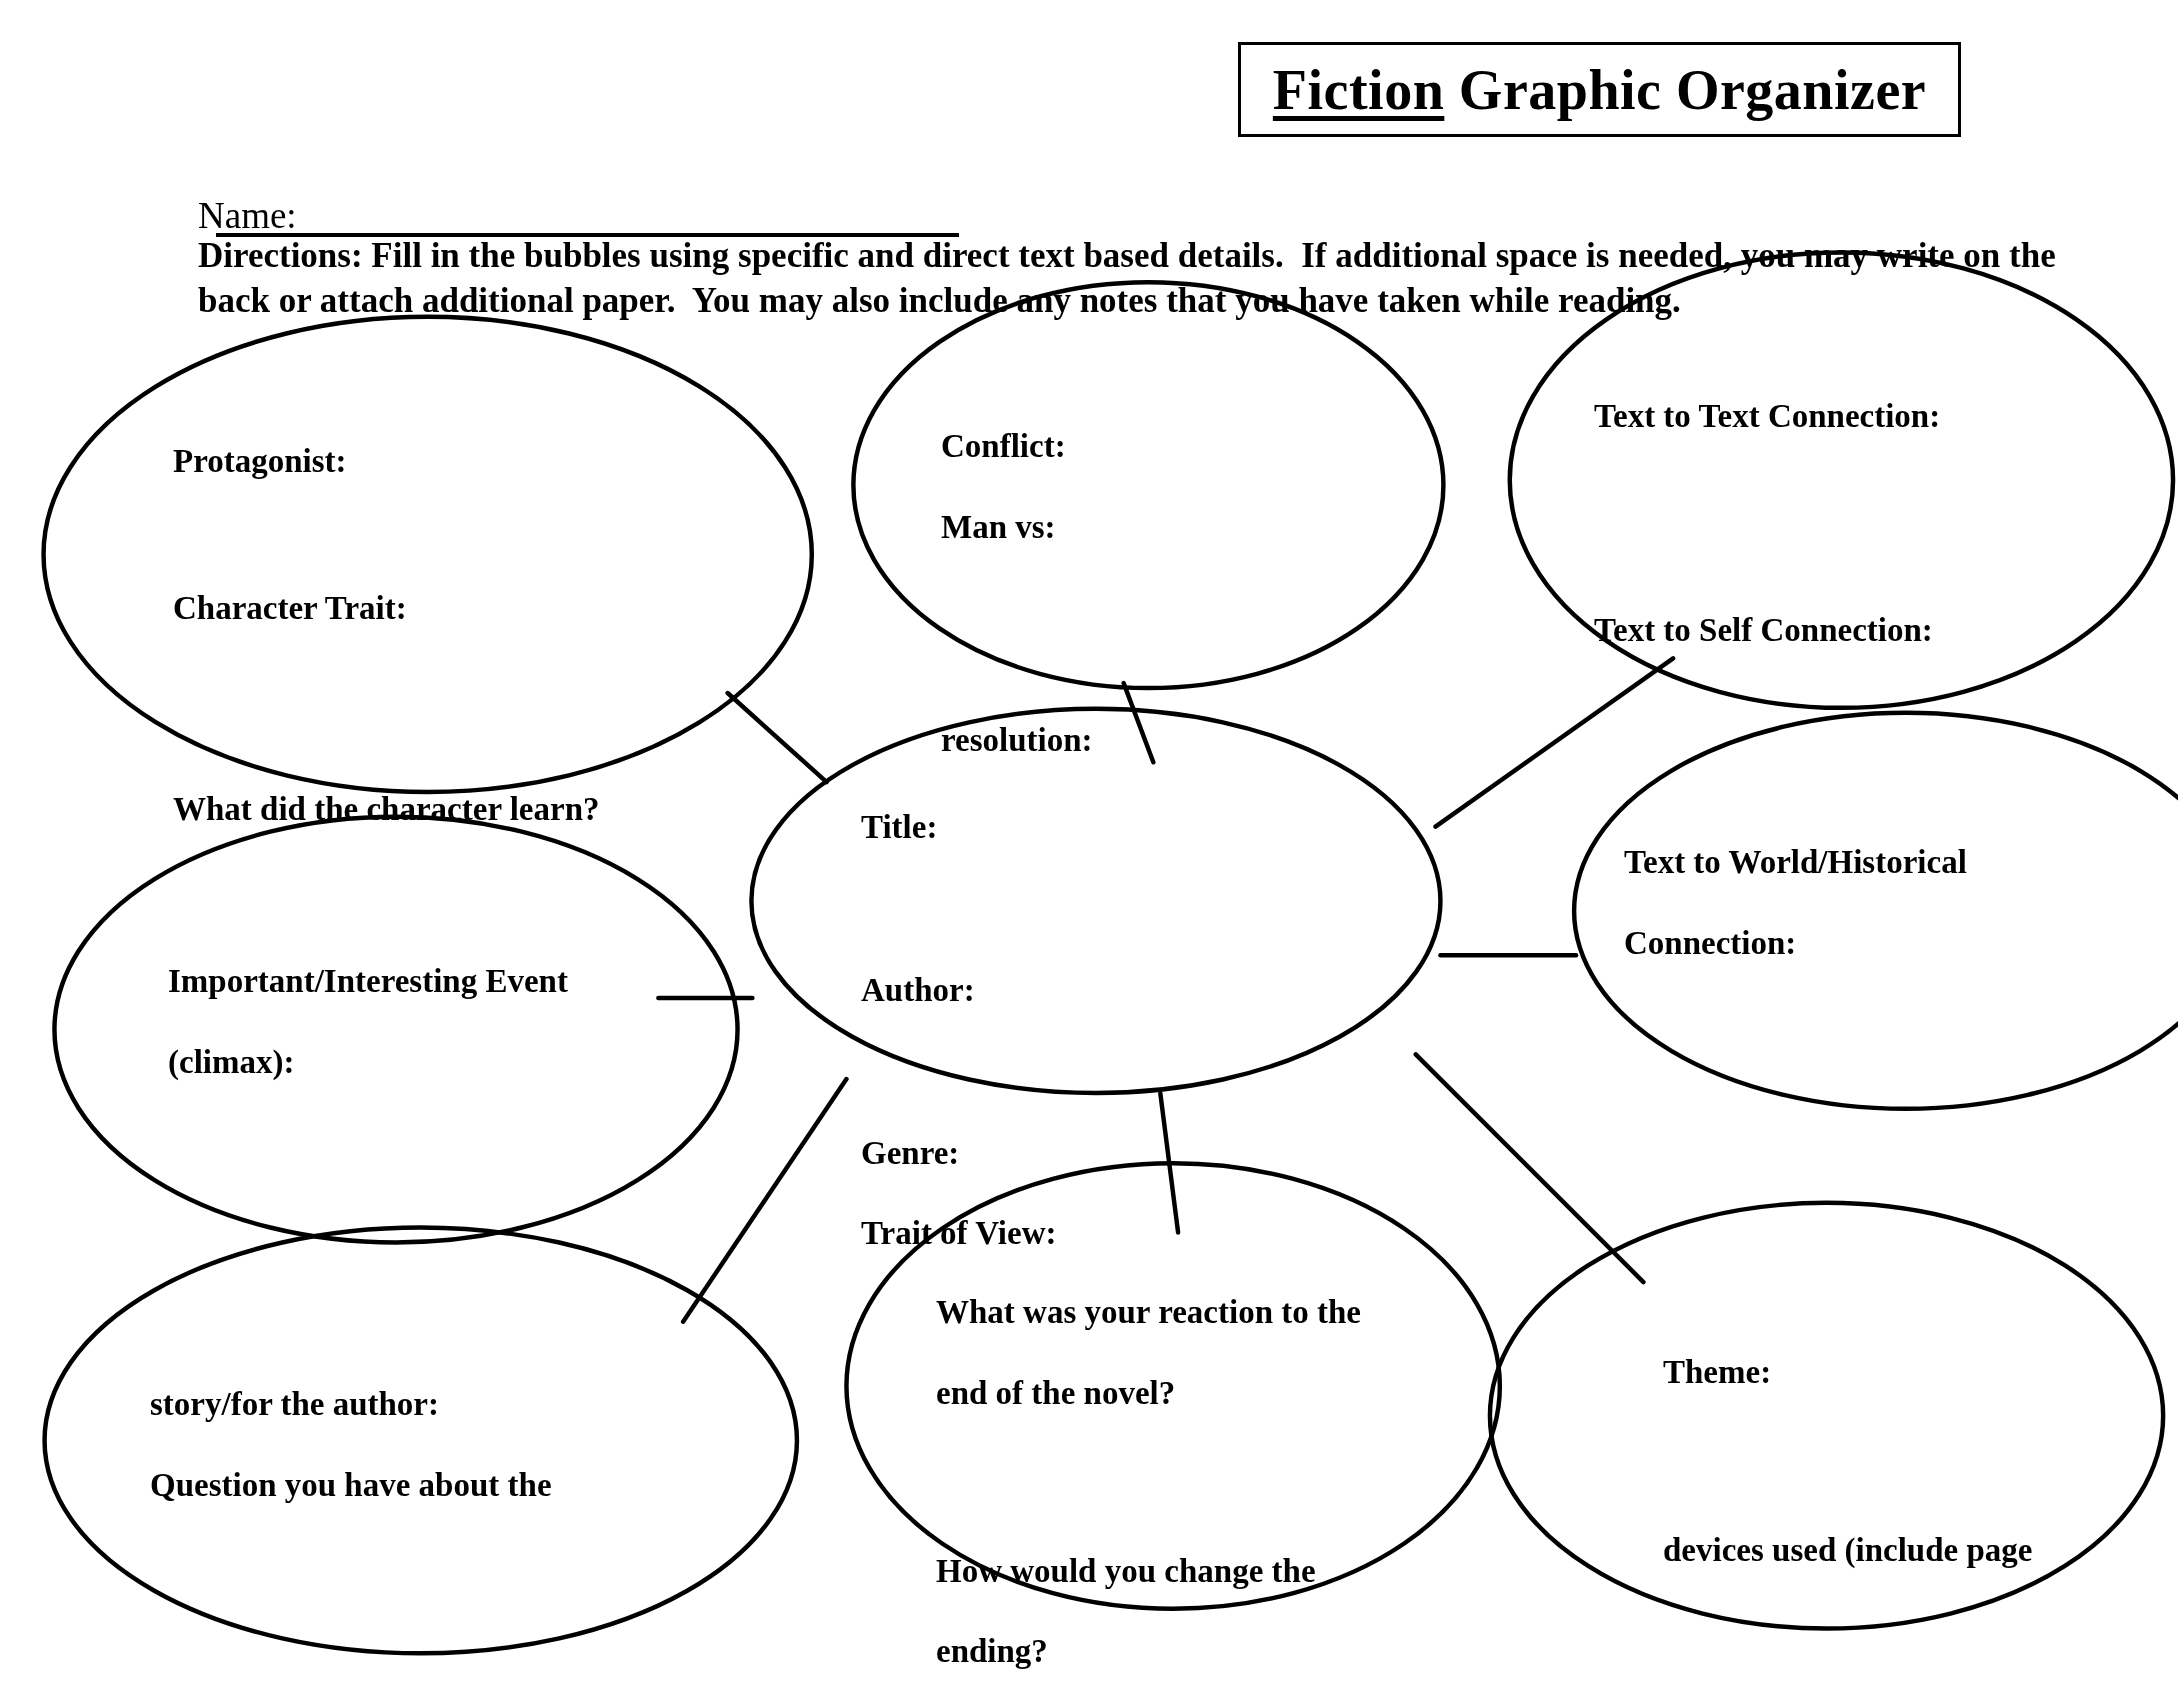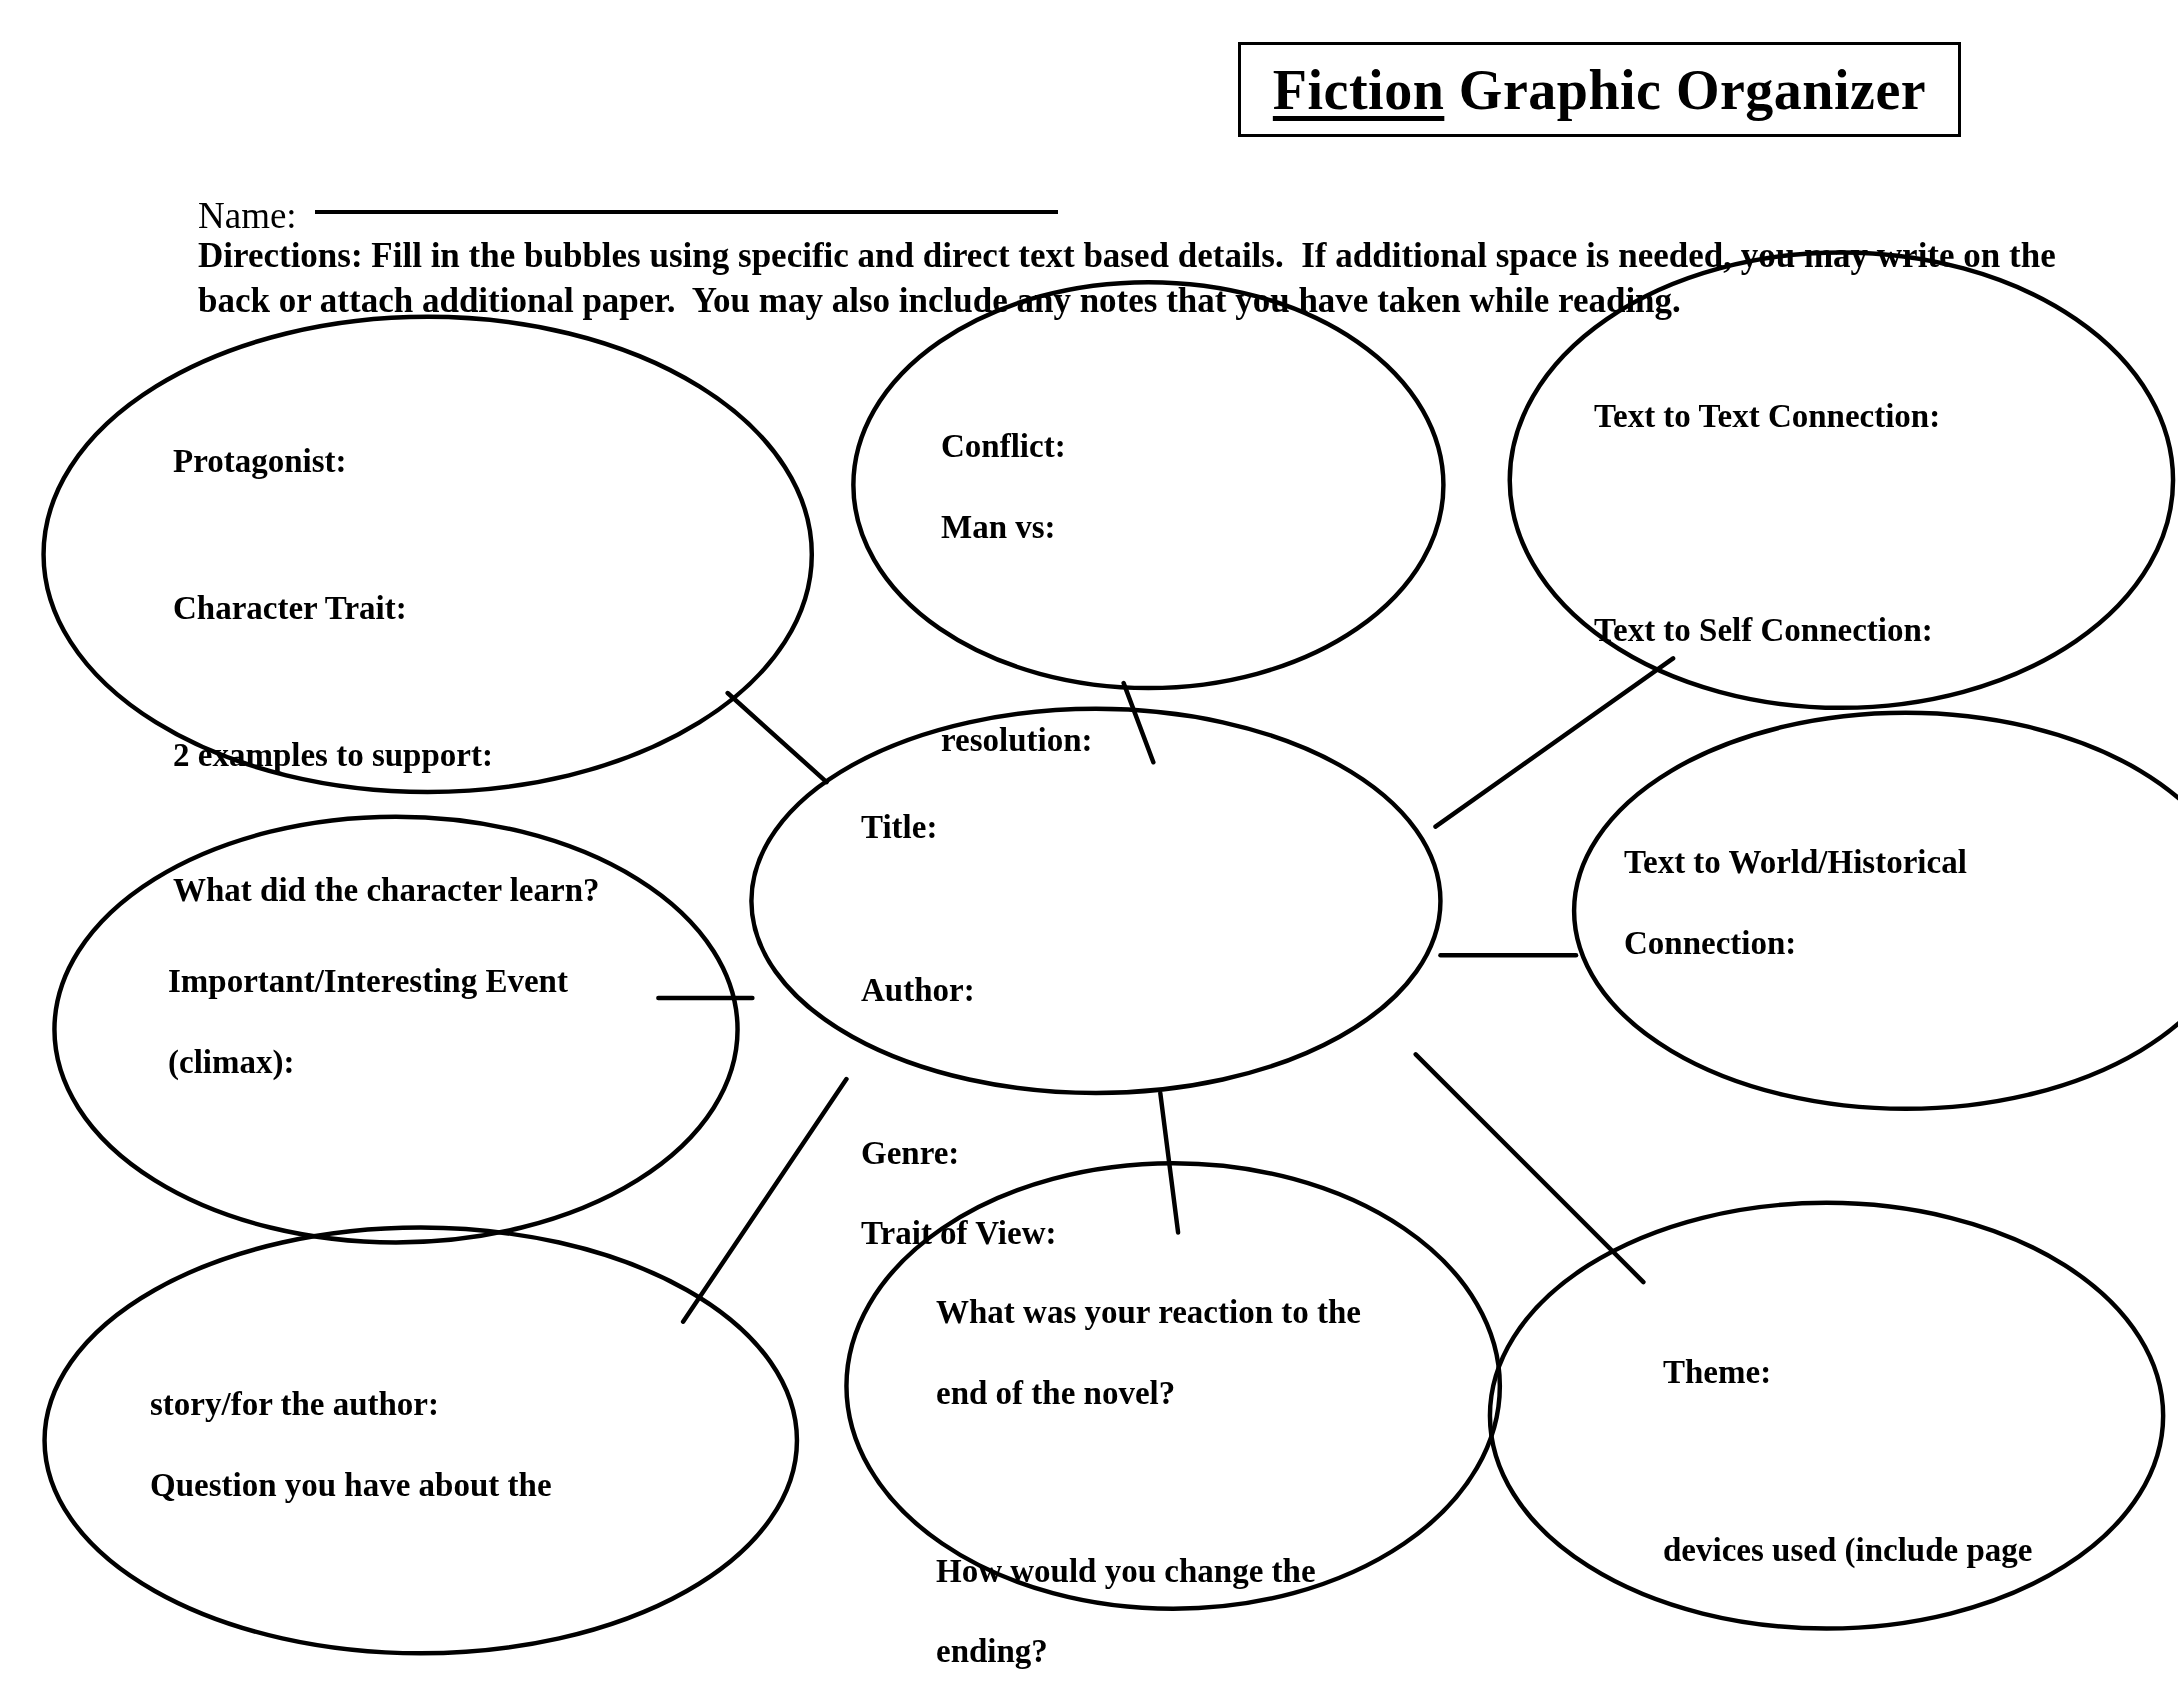--- a/index.html
+++ b/index.html
@@ -44,21 +44,22 @@
     text-decoration-thickness: 5px;
     text-underline-offset: 7px;
   }
 
   
   #name-row {
     position: absolute;
     left: 198px;
     top: 194px;
     display: flex;
-    align-items: center;
+    align-items: flex-start;
+    flex-direction: column;
   }
   #name-label {
     font-size: 37px;
     font-weight: normal;
   }
   #name-rule {
     display: inline-block;
     width: 743px;
     height: 0;
     border-bottom: 4px solid #000;
@@ -150,21 +151,20 @@
 
         <ellipse cx="1845" cy="1430" rx="340" ry="215"></ellipse>
       </g>
     </svg>
 
     <div class="bubble-text" style="left:173px; top:401px; width:495px;">
       <span class="ln">Protagonist:</span>
       <span class="gap"></span>
       <span class="ln">Character Trait:</span>
       <span class="gap"></span>
-      <span class="ln"> 2 examples to support:</span>
       <span class="gap-s"></span>
       <span class="ln">What did the character learn?</span>
     </div>
 
     <div class="bubble-text" style="left:941px; top:386px; width:376px;">
       <span class="ln">Conflict:</span>
       <span class="ln">Man vs:</span>
       <span class="gap"></span>
       <span class="gap"></span>
       <span class="ln">resolution:</span>

